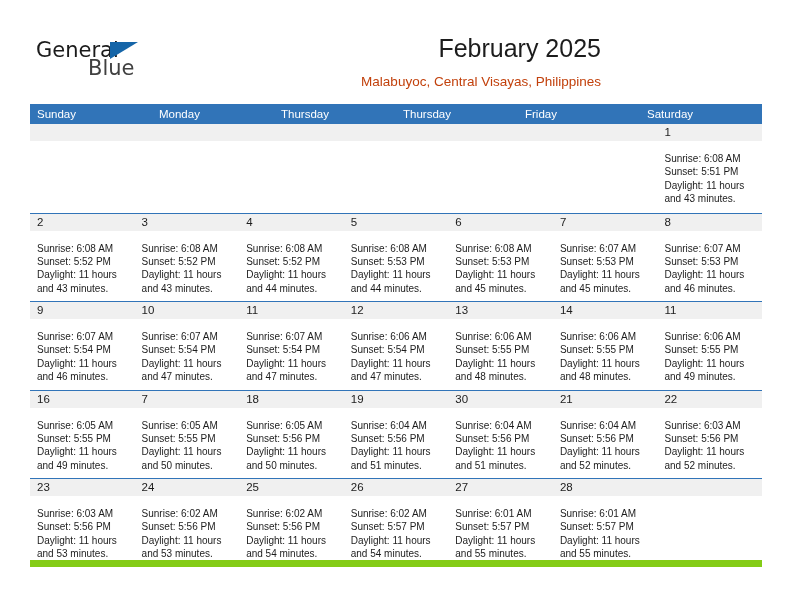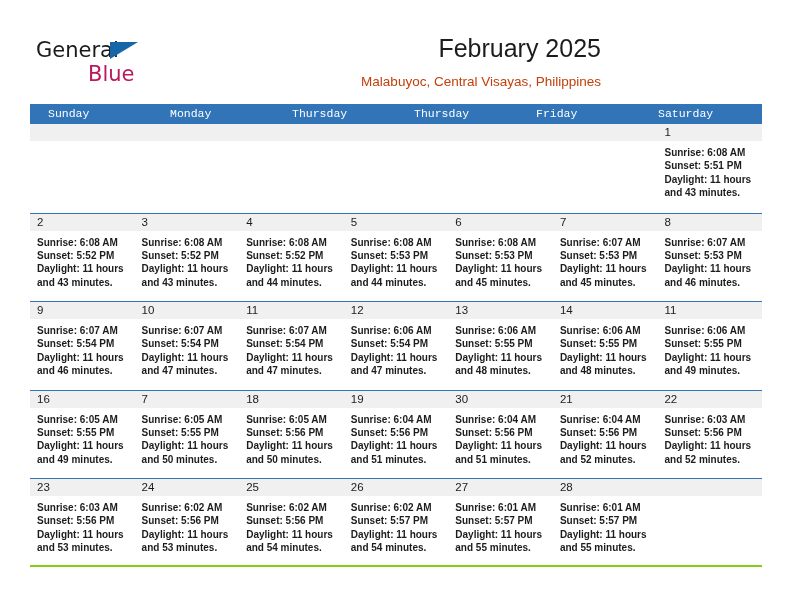--- a/index.html
+++ b/index.html
@@ -44,24 +44,23 @@
     letter-spacing: 0px;
     color: #1a1a1a;
     font-family: "DejaVu Sans", sans-serif;
     font-weight: 400;
   }
   .logo-blue {
     position: absolute;
     left: 52px;
     top: 18px;
     font-size: 21px;
-    color: #be185d;
+    color: #404040;
     font-family: "DejaVu Sans", sans-serif;
     font-weight: 400;
-    margin-top: 6px;
   }
   .logo-triangle {
     position: absolute;
     left: 74px;
     top: 4px;
     width: 0;
     height: 0;
     border-left: 28px solid #1565a8;
     border-bottom: 17px solid transparent;
   }
@@ -101,37 +100,37 @@
     display: flex;
     width: 732px;
     height: 20px;
     background: #3174b8;
   }
   .dow {
     flex: 1 1 0;
     color: #ffffff;
     font-size: 11.5px;
     line-height: 20px;
-    padding-left: 18px;
+    padding-left: 7px;
     box-sizing: border-box;
-    font-family: Liberation Mono, monospace;
+    font-family: Liberation Sans, sans-serif;
   }
 
   .week {
     display: flex;
     width: 732px;
     height: 88.5px;
     border-top: 1px solid #3174b8;
     box-sizing: border-box;
   }
   .week:first-of-type {
     border-top: none;
   }
   .week.last {
-    border-bottom: 2px solid #84cc16;
+    border-bottom: 7px solid #84cc16;
   }
   .cell {
     flex: 1 1 0;
     min-width: 0;
     position: relative;
     box-sizing: border-box;
     background: #ffffff;
   }
   .cell-head {
     height: 17px;
@@ -139,22 +138,21 @@
     box-sizing: border-box;
   }
   .daynum {
     padding-left: 7px;
     font-size: 11.5px;
     line-height: 17px;
     color: #1c1c1c;
     font-family: "Liberation Sans", sans-serif;
   }
   .cell-body {
-    padding: 5px 6px 0 7px;
-    font-weight: bold;
+    padding: 11px 6px 0 7px;
   }
   .info-line {
     font-size: 10px;
     line-height: 13.4px;
     color: #1c1c1c;
     white-space: nowrap;
     font-family: "Liberation Sans", sans-serif;
   }
 </style>
 </head>

